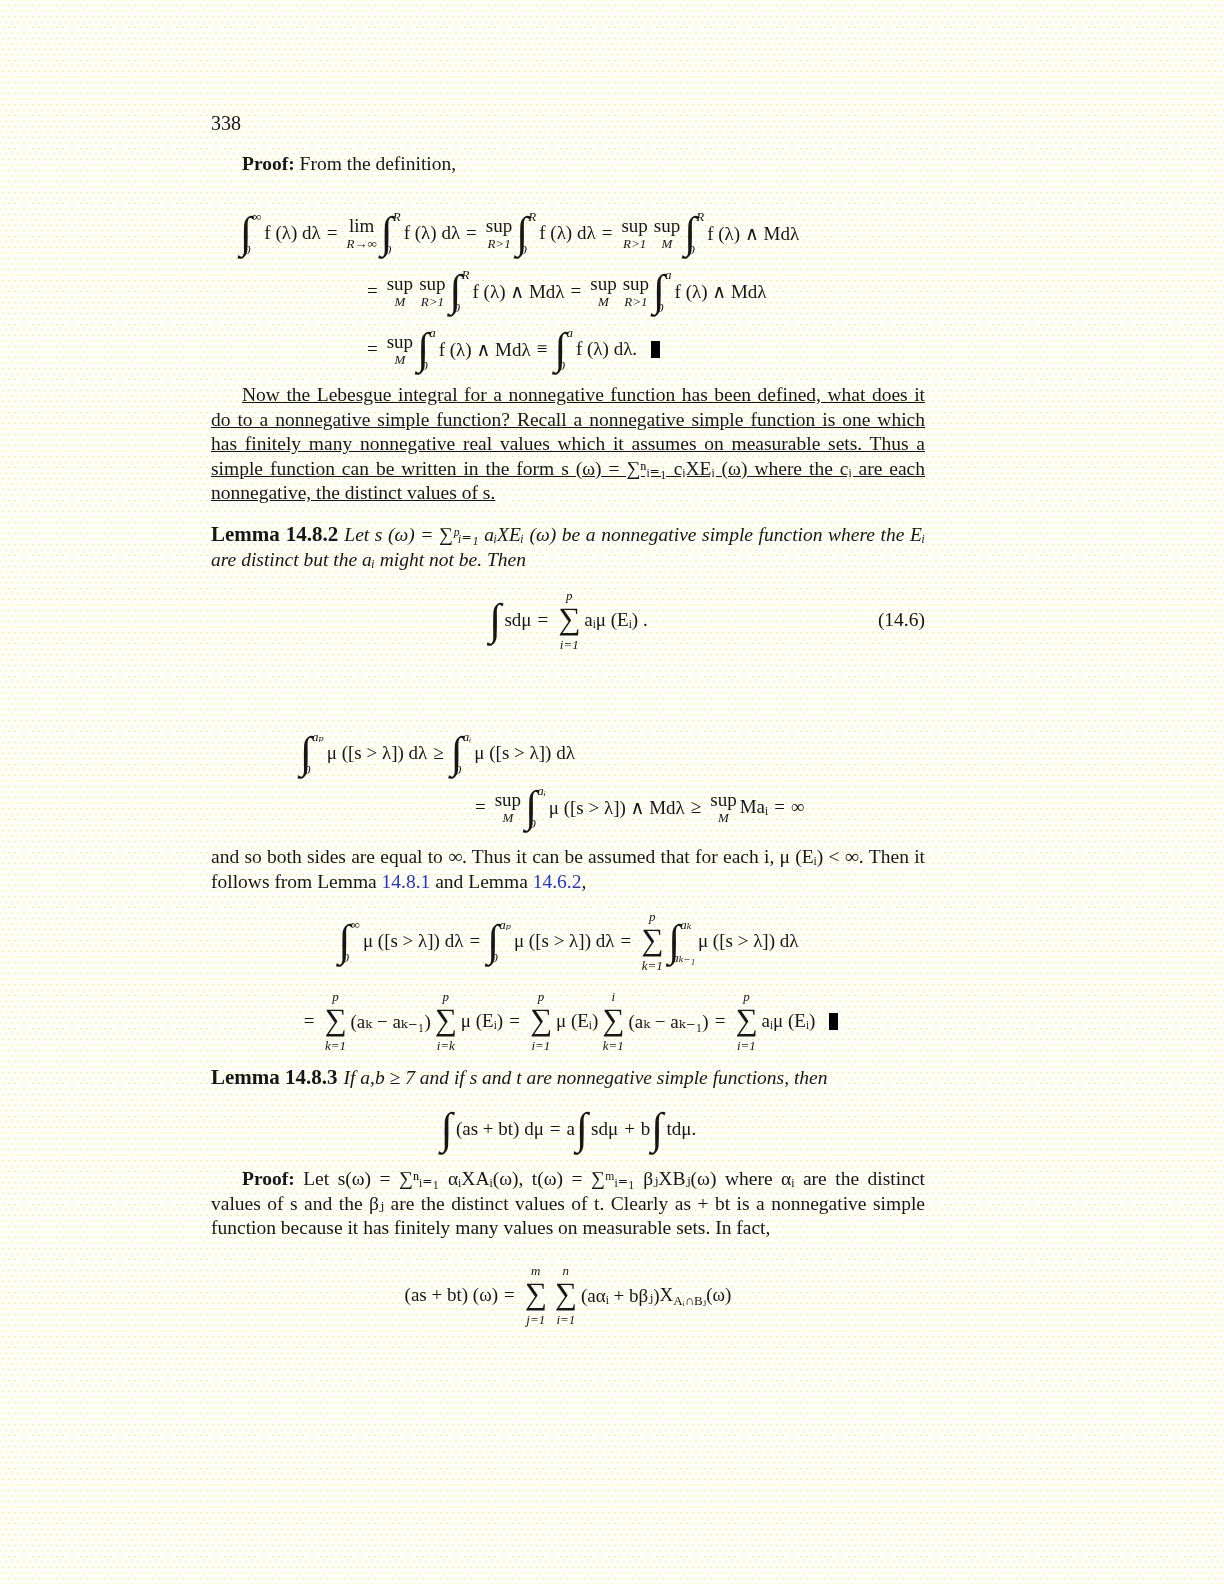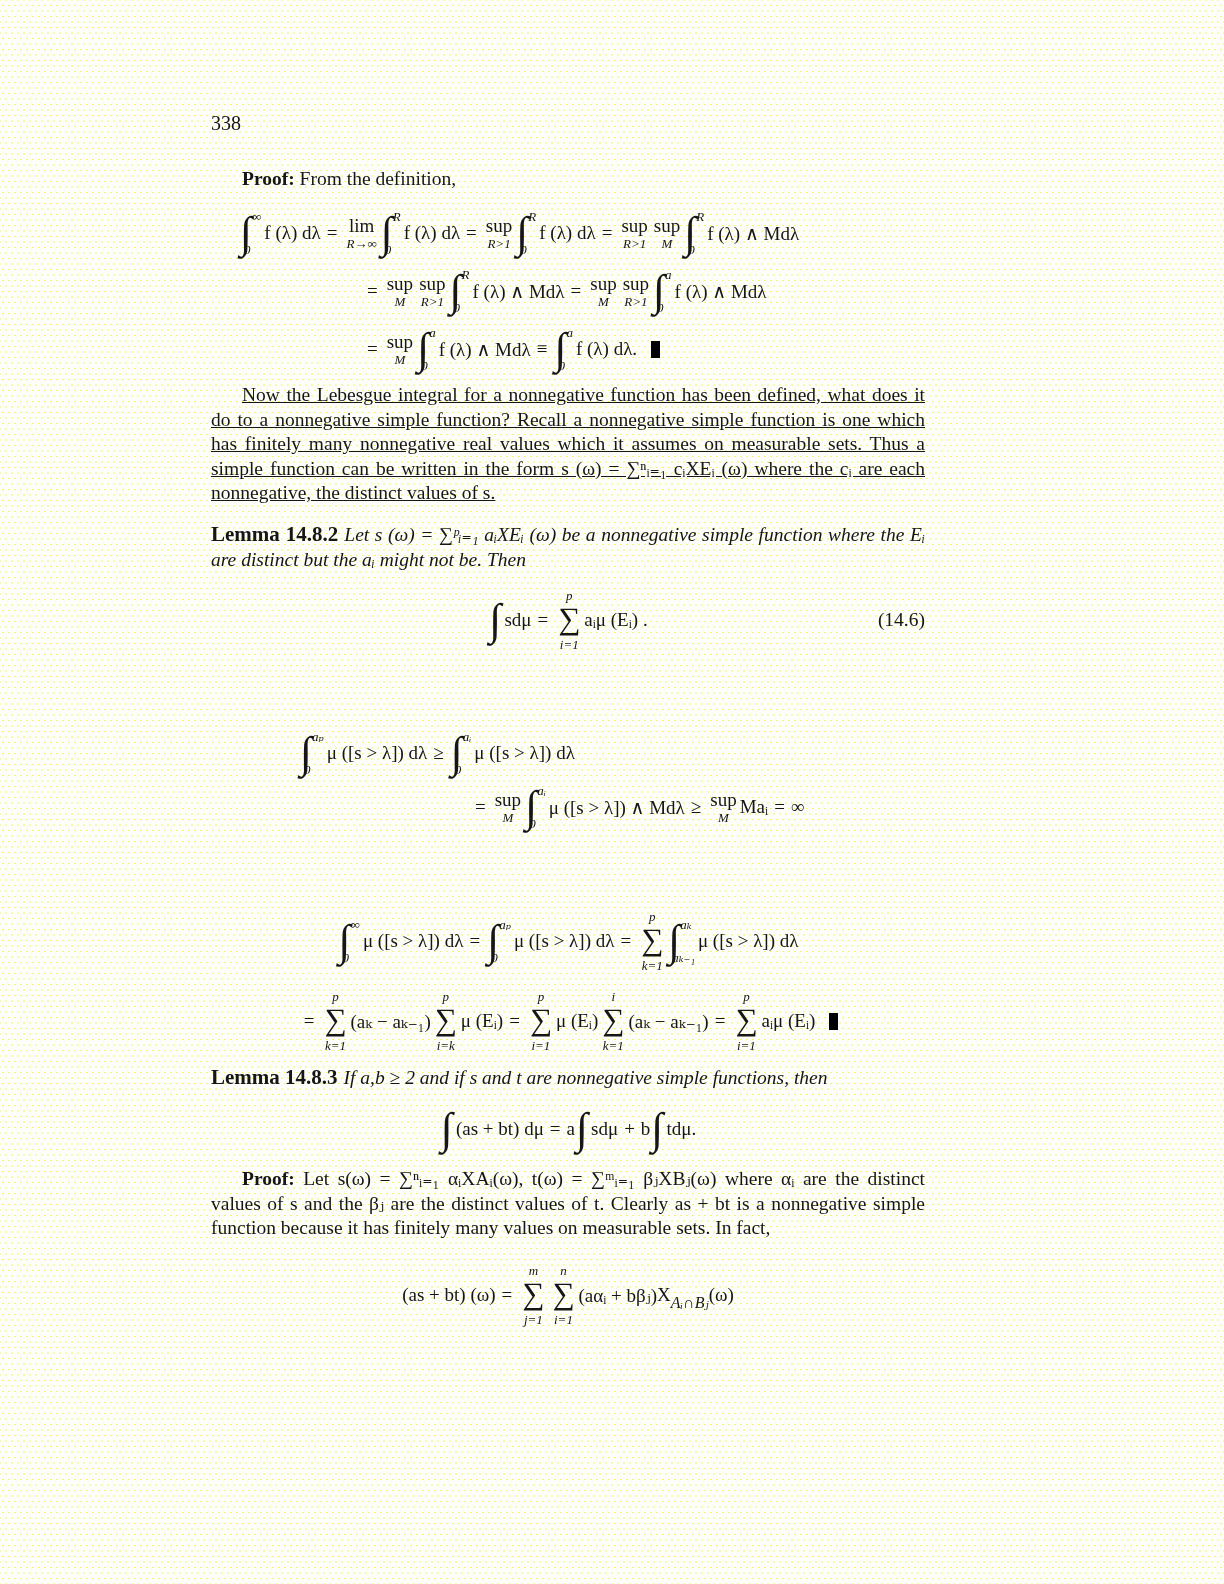--- a/index.html
+++ b/index.html
@@ -46,32 +46,32 @@
   .msum{display:inline-flex;flex-direction:column;align-items:center;line-height:1;margin:0 4px;font-size:13px;font-style:italic;}
   .msum-g{font-size:31px;font-style:normal;line-height:0.95;}
   .msum-up{margin-bottom:2px;}
   .msum-lo{margin-top:4px;white-space:nowrap;}
 
   .mu{display:inline-flex;flex-direction:column;align-items:center;line-height:1;margin:0 3px;}
   .mu-main{font-size:19px;}
   .mu-lo{font-size:13px;font-style:italic;margin-top:2px;white-space:nowrap;}
 
   .msub{display:inline-flex;align-items:flex-start;}
-  .msub-s{font-size:16px;font-style:italic;transform:translateY(9px);}
+  .msub-s{font-size:13px;transform:translateY(9px);}
 </style>
 </head>
 <body>
 
 <div class="content">
 
   <div class="blk header" style="top:112px;">
     <span>338</span>
   </div>
 
-  <div class="blk" style="top:167px;">
+  <div class="blk" style="top:152px;">
     <p class="para indent"><span class="plabel">Proof:</span><span> From the definition,</span></p>
   </div>
 
   <div class="blk" style="top:204px;">
     <div class="eqrow" style="height:58px;margin-left:28px;">
         <span data-eq="eq1.rows.0">
           <span class="mint">
             <span class="mint-g">∫</span>
             <span class="mint-col">
               <span class="mint-up">∞</span>
@@ -265,20 +265,23 @@
             <span class="mu-main">sup</span>
             <span class="mu-lo">M</span>
           </span>
           <span class="mi">Maᵢ</span>
           <span class="mo">=</span>
           <span class="mi">∞</span>
         </span>
       </div>
   </div>
 
+  <div class="blk" style="top:845px;">
+    <p class="para"><span>and so both sides are equal to ∞.  Thus it can be assumed that for each i, μ (Eᵢ) &lt; ∞.  Then it follows from Lemma </span><span class="link">14.8.1</span><span> and Lemma </span><span class="link">14.6.2</span><span>,</span></p>
+  </div>
 
   <div class="blk" style="top:902px;">
     <div class="eqrow center" style="height:78px;">
         <span data-eq="eq3.rows.0">
           <span class="mint">
             <span class="mint-g">∫</span>
             <span class="mint-col">
               <span class="mint-up">∞</span>
               <span class="mint-lo">0</span>
             </span>
@@ -343,21 +346,21 @@
             <span class="msum-g">∑</span>
             <span class="msum-lo">i=1</span>
           </span>
           <span class="mi">aᵢμ (Eᵢ)</span>
           <span class="qed"></span>
         </span>
       </div>
   </div>
 
   <div class="blk" style="top:1065px;">
-    <p class="para"><span class="lemma-label">Lemma 14.8.3</span><span class="lemma-text">If a,b ≥ 2 and if s and t are nonnegative simple functions, then</span></p>
+    <p class="para"><span class="lemma-label">Lemma 14.8.3</span><span class="lemma-text">If a,b ≥ 7 and if s and t are nonnegative simple functions, then</span></p>
   </div>
 
   <div class="blk" style="top:1098px;">
     <div class="eqrow center" style="height:62px;">
         <span data-eq="eq4.tokens">
           <span class="mint">
             <span class="mint-g">∫</span>
             <span class="mint-col">
               <span class="mint-up"></span>
               <span class="mint-lo"></span>

